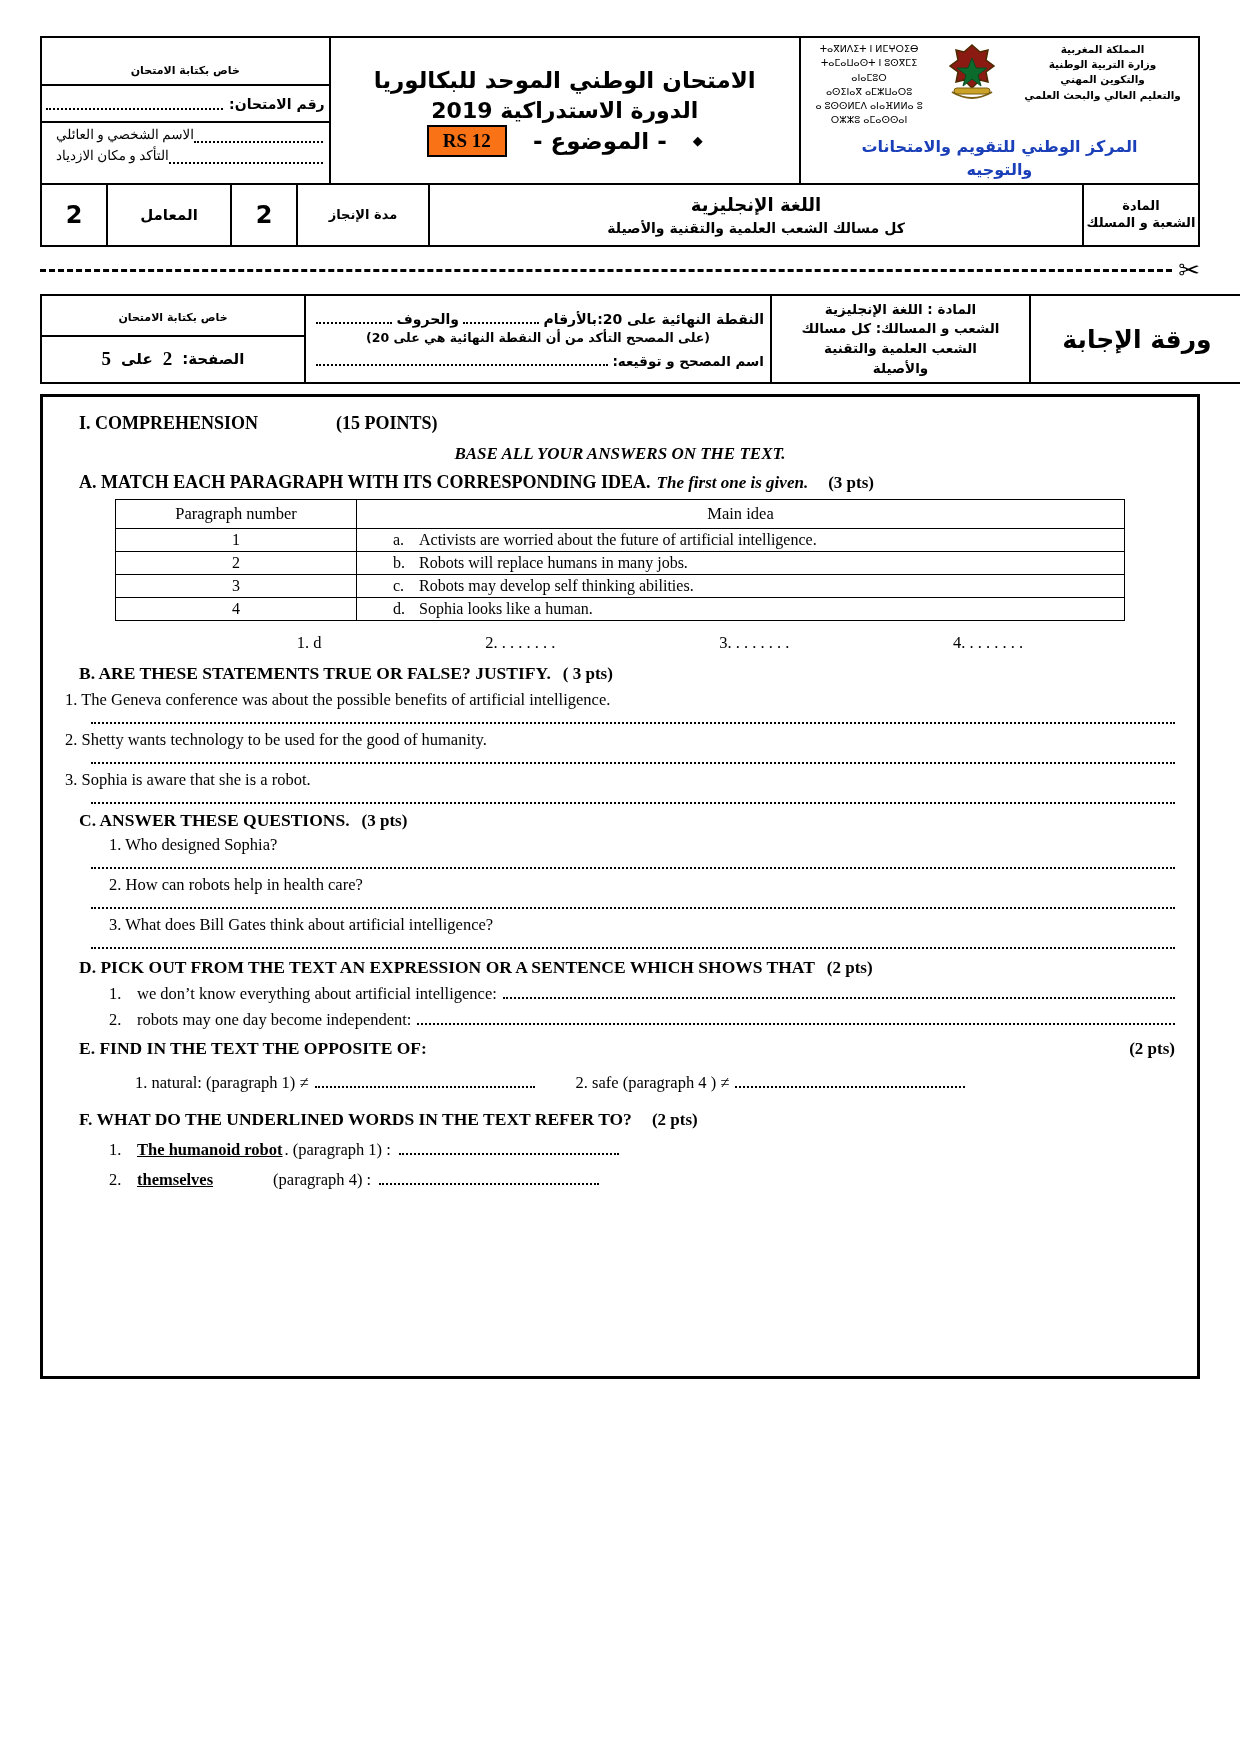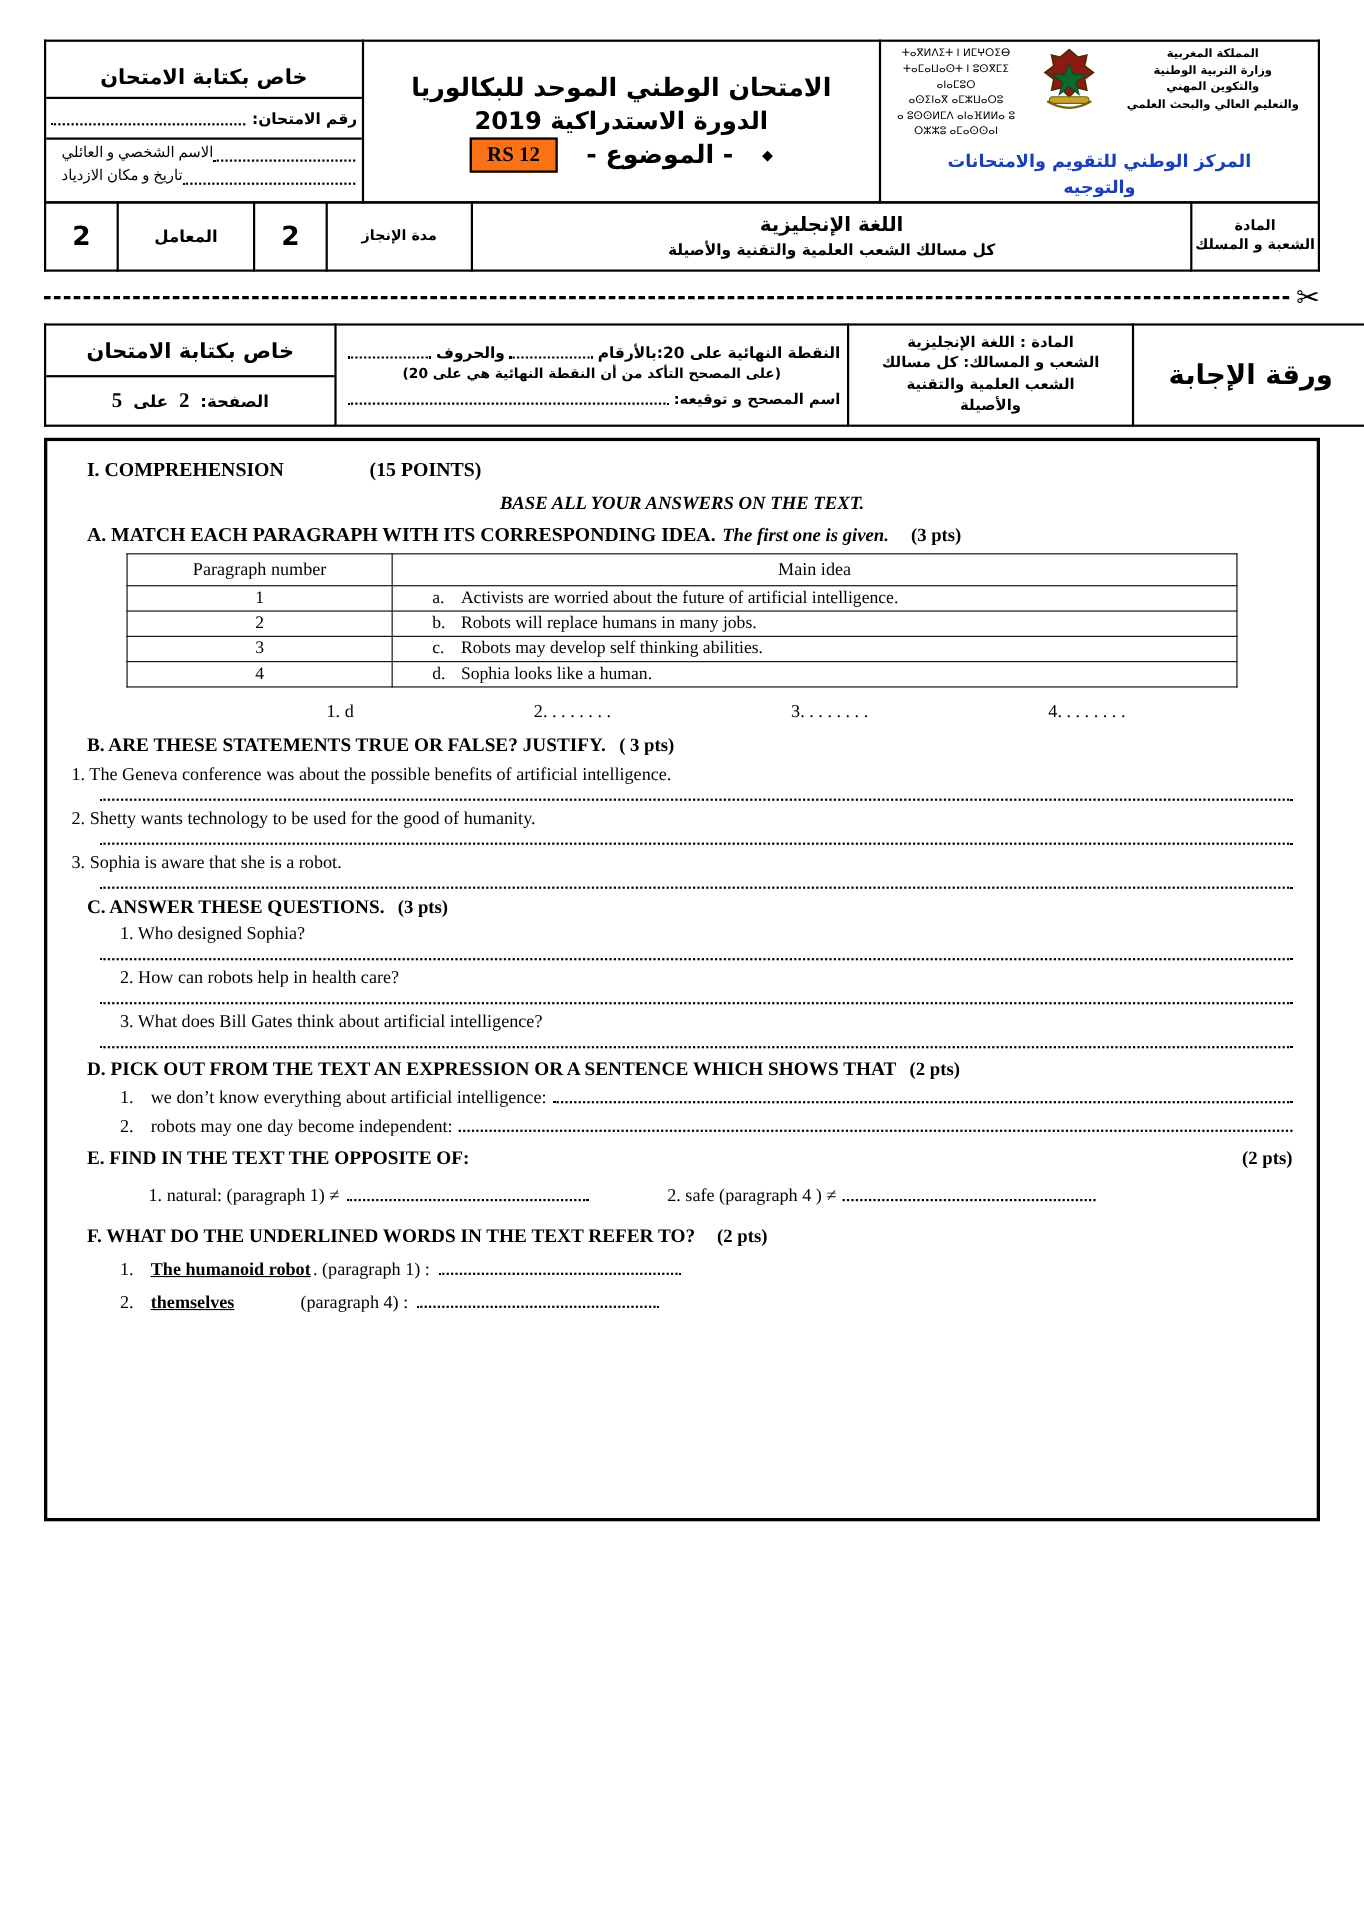--- a/index.html
+++ b/index.html
@@ -33,21 +33,21 @@
     vertical-align: middle;
     padding: 2px 4px;
   }
   .hdr-left-cell { width: 262px; padding: 0 !important; }
   .hdr-mid-cell  { width: 420px; text-align: center; border-radius: 29px; }
   .hdr-right-cell{ width: 355px; }
 
   .box-special {
     border-bottom: 2px solid #000;
     text-align: center;
-    font-size: 19px;
+    font-size: 11px;
     font-weight: bold;
     padding: 8px 0 7px 0;
     font-family: "DejaVu Sans", sans-serif;
     direction: rtl;
   }
   .box-examnum {
     display: flex;
     direction: rtl;
     align-items: center;
     font-family: "DejaVu Sans", sans-serif;
@@ -225,21 +225,21 @@
           <span class="label">رقم الامتحان:</span>
           <span class="dots-fill"></span>
         </div>
         <div style="border-top:2px solid #000;">
           <div class="name-line">
             <span class="fill"></span>
             <span class="lbl">الاسم الشخصي و العائلي</span>
           </div>
           <div class="name-line">
             <span class="fill"></span>
-            <span class="lbl">تاريخ و مكان الازدياد</span>
+            <span class="lbl">التأكد و مكان الازدياد</span>
           </div>
         </div>
       </td>
 
       <td class="hdr-mid-cell">
         <div class="title-main">الامتحان الوطني الموحد للبكالوريا</div>
         <div class="title-sub">الدورة الاستدراكية 2019</div>
         <div class="subject-row">
           <span class="rs-badge">RS 12</span>
           <span class="subject-word">- الموضوع -</span>
@@ -442,21 +442,21 @@
     </div>
 
     <div class="row-flex" style="margin-left:14px; margin-top:8px;justify-content:space-between;">
       <span class="sub-head" style="margin:0;">E. FIND IN THE TEXT THE OPPOSITE OF:</span>
       <span class="pts" style="margin-left:8px; font-size:17px;">(2 pts)</span>
     </div>
 
     <div class="row-flex" style="margin-left:70px; margin-top:14px; font-size:16.5px;">
       <span>1. natural: (paragraph 1) ≠</span>
       <span class="small-dots" style="width:220px; margin-left:6px;"></span>
-      <span style="margin-left:72px;">2. safe (paragraph 4 )  ≠</span>
+      <span style="margin-left:41px;">2. safe (paragraph 4 )  ≠</span>
       <span class="small-dots" style="width:230px; margin-left:6px;"></span>
     </div>
 
     <div class="row-flex" style="margin-left:14px; margin-top:16px;">
       <span class="sub-head" style="margin:0;">F.  WHAT DO THE UNDERLINED WORDS IN THE TEXT REFER TO?</span>
       <span class="pts" style="margin-left:20px; font-size:17px;">(2 pts)</span>
     </div>
 
     <div class="num-item" style="margin-left:44px; margin-top:10px;">
       <span class="n">1.</span>

